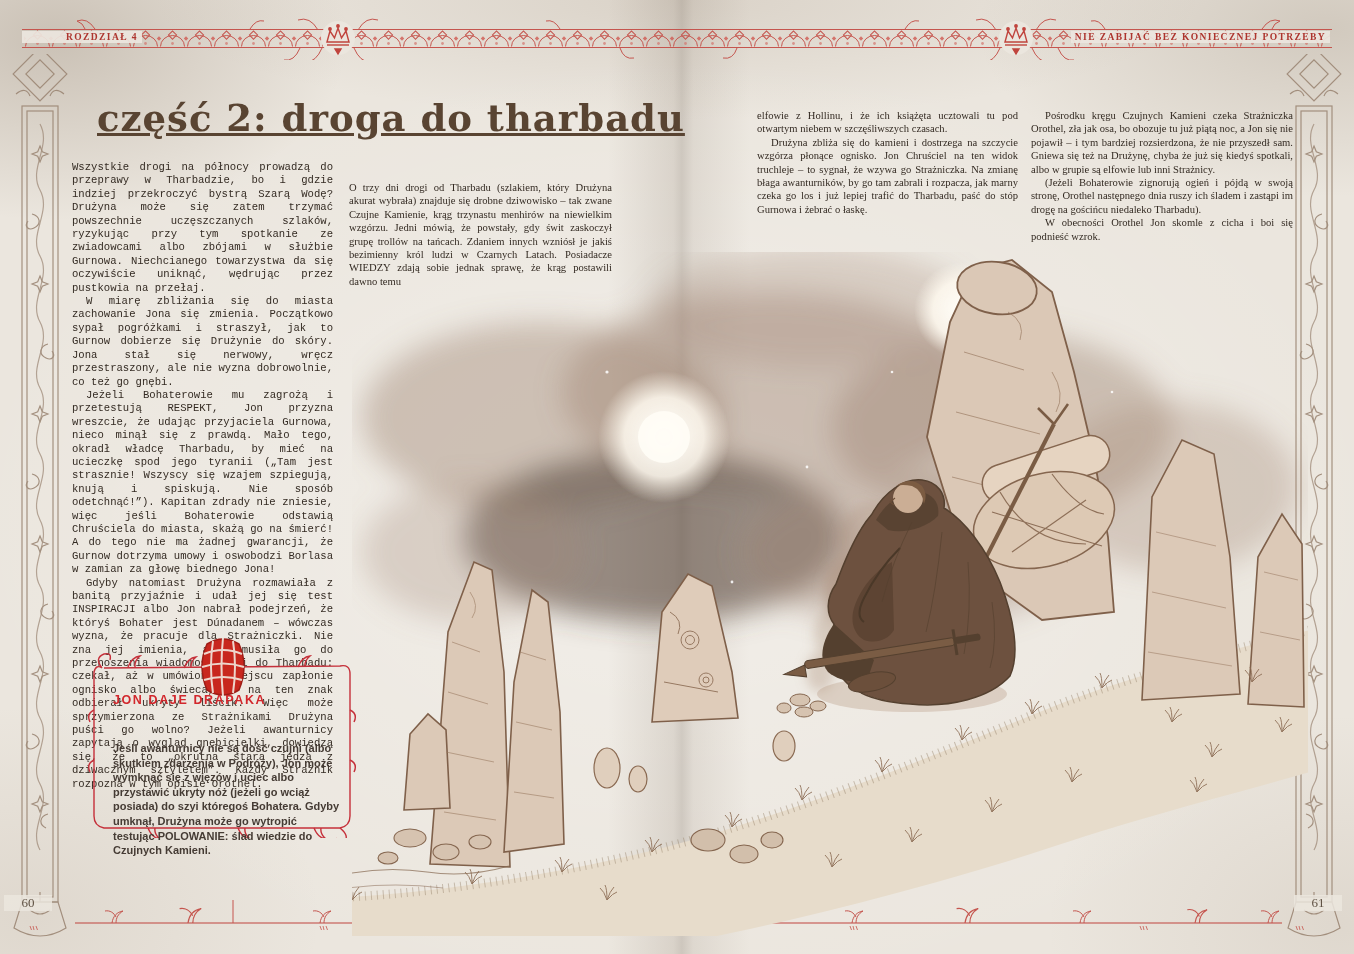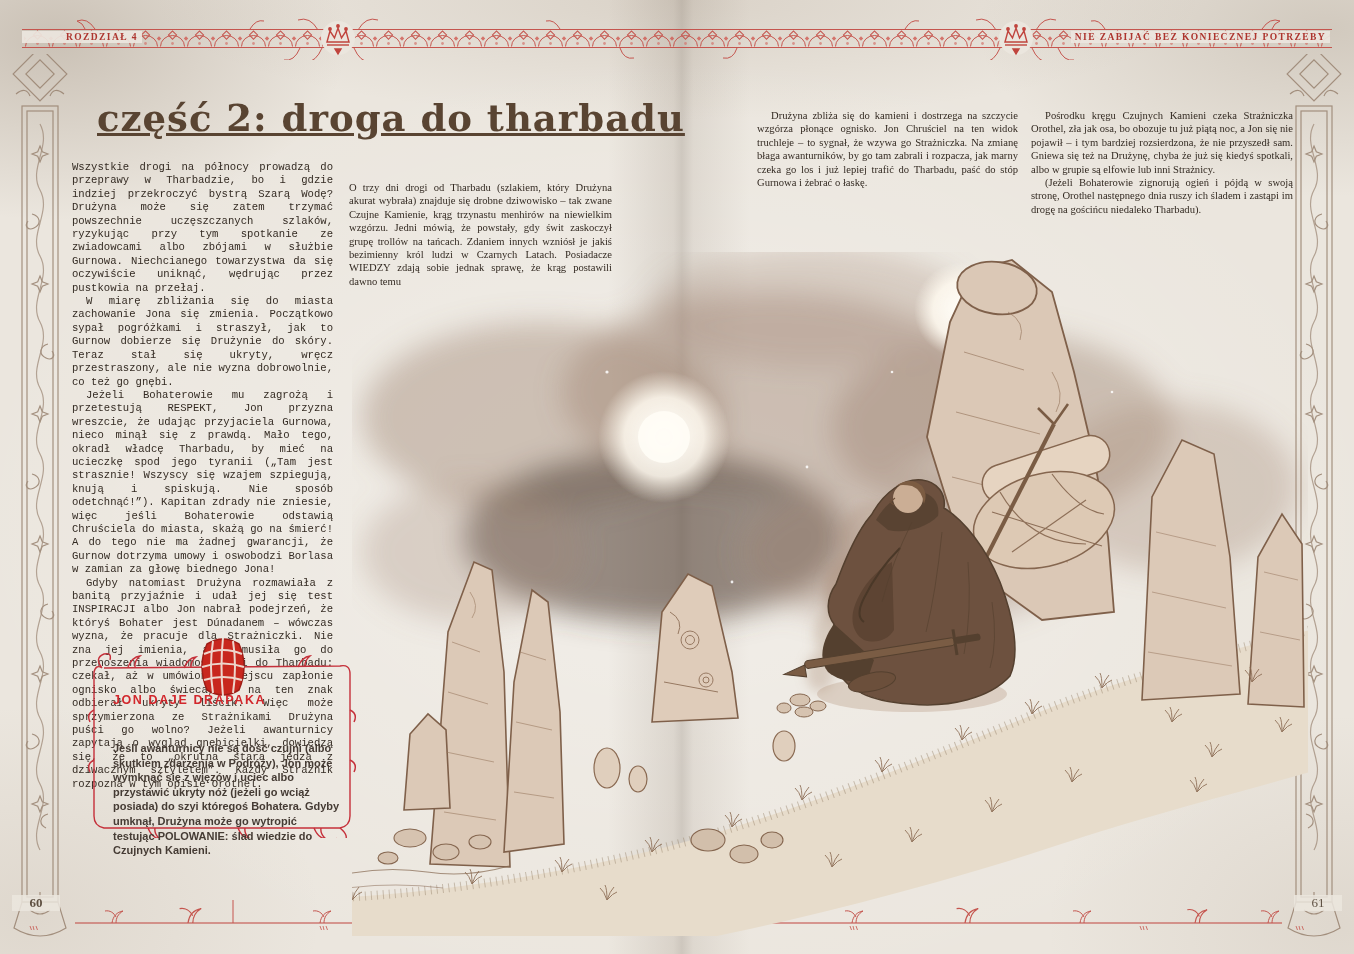--- a/index.html
+++ b/index.html
@@ -67,21 +67,21 @@
     position:absolute; left:25px; top:64px; width:228px;
     font-family:"Liberation Sans", sans-serif; font-weight:bold;
     font-size:11px; line-height:14.6px; color:#453b34; text-align:left;margin-top:27px;
   }
 
   
   .pagenum{
     position:absolute; top:895px; width:48px; text-align:center;
     font-size:13px; color:#5f5143; background:rgba(235,230,222,.85);
   }
-  #pn-left{left:12px;font-weight:bold;}
+  #pn-left{left:4px;}
   #pn-right{left:1294px;}
 </style>
 </head>
 <body>
 
 <div class="page">
 
   <div class="gutter"></div>
 
   <svg class="abs" style="left:0;top:0" width="1354" height="60" viewBox="0 0 1354 60">
@@ -397,21 +397,21 @@
         <use href="#tuft" x="560" y="590"></use>
       <use href="#tuft" x="640" y="560"></use>
         <use href="#tuft" x="720" y="530"></use>
     </g>
   </svg>
 
   <div class="main-title uncial">CZĘŚĆ 2: DROGA DO THARBADU</div>
 
   <div id="lcol1" class="col">
     <p class="noindent">Wszystkie drogi na północy prowadzą do przeprawy w Tharbadzie, bo i gdzie indziej przekroczyć bystrą Szarą Wodę? Drużyna może się zatem trzymać powszechnie uczęszczanych szlaków, ryzykując przy tym spotkanie ze zwiadowcami albo zbójami w służbie Gurnowa. Niechcianego towarzystwa da się oczywiście uniknąć, wędrując przez pustkowia na przełaj.</p>
-    <p>W miarę zbliżania się do miasta zachowanie Jona się zmienia. Początkowo sypał pogróżkami i straszył, jak to Gurnow dobierze się Drużynie do skóry. Teraz stał się ukryty, wręcz przestraszony, ale nie wyzna dobrowolnie, co też go gnębi.</p>
+    <p>W miarę zbliżania się do miasta zachowanie Jona się zmienia. Początkowo sypał pogróżkami i straszył, jak to Gurnow dobierze się Drużynie do skóry. Jona stał się nerwowy, wręcz przestraszony, ale nie wyzna dobrowolnie, co też go gnębi.</p>
     <p>Jeżeli Bohaterowie mu zagrożą i przetestują RESPEKT, Jon przyzna wreszcie, że udając przyjaciela Gurnowa, nieco minął się z prawdą. Mało tego, okradł władcę Tharbadu, by mieć na ucieczkę spod jego tyranii („Tam jest strasznie! Wszyscy się wzajem szpiegują, knują i spiskują. Nie sposób odetchnąć!”). Kapitan zdrady nie zniesie, więc jeśli Bohaterowie odstawią Chruściela do miasta, skażą go na śmierć! A do tego nie ma żadnej gwarancji, że Gurnow dotrzyma umowy i oswobodzi Borlasa w zamian za głowę biednego Jona!</p>
     <p>Gdyby natomiast Drużyna rozmawiała z banitą przyjaźnie i udał jej się test INSPIRACJI albo Jon nabrał podejrzeń, że któryś Bohater jest Dúnadanem – wówczas wyzna, że pracuje dla Strażniczki. Nie zna jej imienia, ale zmusiła go do przenoszenia wiadomości z i do Tharbadu: czekał, aż w umówionym miejscu zapłonie ognisko albo świeca, i na ten znak odbierał ukryty liścik. Więc może sprzymierzona ze Strażnikami Drużyna puści go wolno? Jeżeli awanturnicy zapytają o wygląd gnębicielki, dowiedzą się, że to „okrutna stara jędza z dziwacznym sztyletem”. Każdy Strażnik rozpozna w tym opisie Orothel.</p>
   </div>
 
   <div id="lcol2" class="col">
     <p class="noindent">O trzy dni drogi od Tharbadu (szlakiem, który Drużyna akurat wybrała) znajduje się drobne dziwowisko – tak zwane Czujne Kamienie, krąg trzynastu menhirów na niewielkim wzgórzu. Jedni mówią, że powstały, gdy świt zaskoczył grupę trollów na tańcach. Zdaniem innych wzniósł je jakiś bezimienny król ludzi w Czarnych Latach. Posiadacze WIEDZY zdają sobie jednak sprawę, że krąg postawili dawno temu</p>
   </div>
 
   <div class="sidebar">
     <svg class="box-border" width="270" height="188" viewBox="0 0 270 188">
@@ -429,23 +429,25 @@
       <g stroke="#f2e8df" stroke-width="2" fill="none" opacity=".9">
         <path d="M7,20 Q26,12 45,20 M5,33 Q26,26 47,33 M7,46 Q26,40 45,46"></path>
         <path d="M16,7 Q12,32 16,59 M26,4 Q23,32 26,62 M36,7 Q40,32 36,59"></path>
       </g>
     </svg>
     <div class="sidebar-title">JON DAJE DRAPAKA</div>
     <div class="sidebar-body">Jeśli awanturnicy nie są dość czujni (albo skutkiem zdarzenia w Podróży), Jon może wymknąć się z więzów i uciec albo przystawić ukryty nóż (jeżeli go wciąż posiada) do szyi któregoś Bohatera. Gdyby umknął, Drużyna może go wytropić testując POLOWANIE: ślad wiedzie do Czujnych Kamieni.</div>
   </div>
 
   <div id="rcol1" class="col">
+    <p class="noindent">elfowie z Hollinu, i że ich książęta ucztowali tu pod otwartym niebem w szczęśliwszych czasach.</p>
     <p>Drużyna zbliża się do kamieni i dostrzega na szczycie wzgórza płonące ognisko. Jon Chruściel na ten widok truchleje – to sygnał, że wzywa go Strażniczka. Na zmianę błaga awanturników, by go tam zabrali i rozpacza, jak marny czeka go los i już lepiej trafić do Tharbadu, paść do stóp Gurnowa i żebrać o łaskę.</p>
   </div>
   <div id="rcol2" class="col">
     <p>Pośrodku kręgu Czujnych Kamieni czeka Strażniczka Orothel, zła jak osa, bo obozuje tu już piątą noc, a Jon się nie pojawił – i tym bardziej rozsierdzona, że nie przyszedł sam. Gniewa się też na Drużynę, chyba że już się kiedyś spotkali, albo w grupie są elfowie lub inni Strażnicy.</p>
     <p>(Jeżeli Bohaterowie zignorują ogień i pójdą w swoją stronę, Orothel następnego dnia ruszy ich śladem i zastąpi im drogę na gościńcu niedaleko Tharbadu).</p>
+    <p>W obecności Orothel Jon skomle z cicha i boi się podnieść wzrok.</p>
   </div>
 
   <div id="pn-left" class="pagenum">60</div>
   <div id="pn-right" class="pagenum">61</div>
 
 </div>
 
 </body></html>

